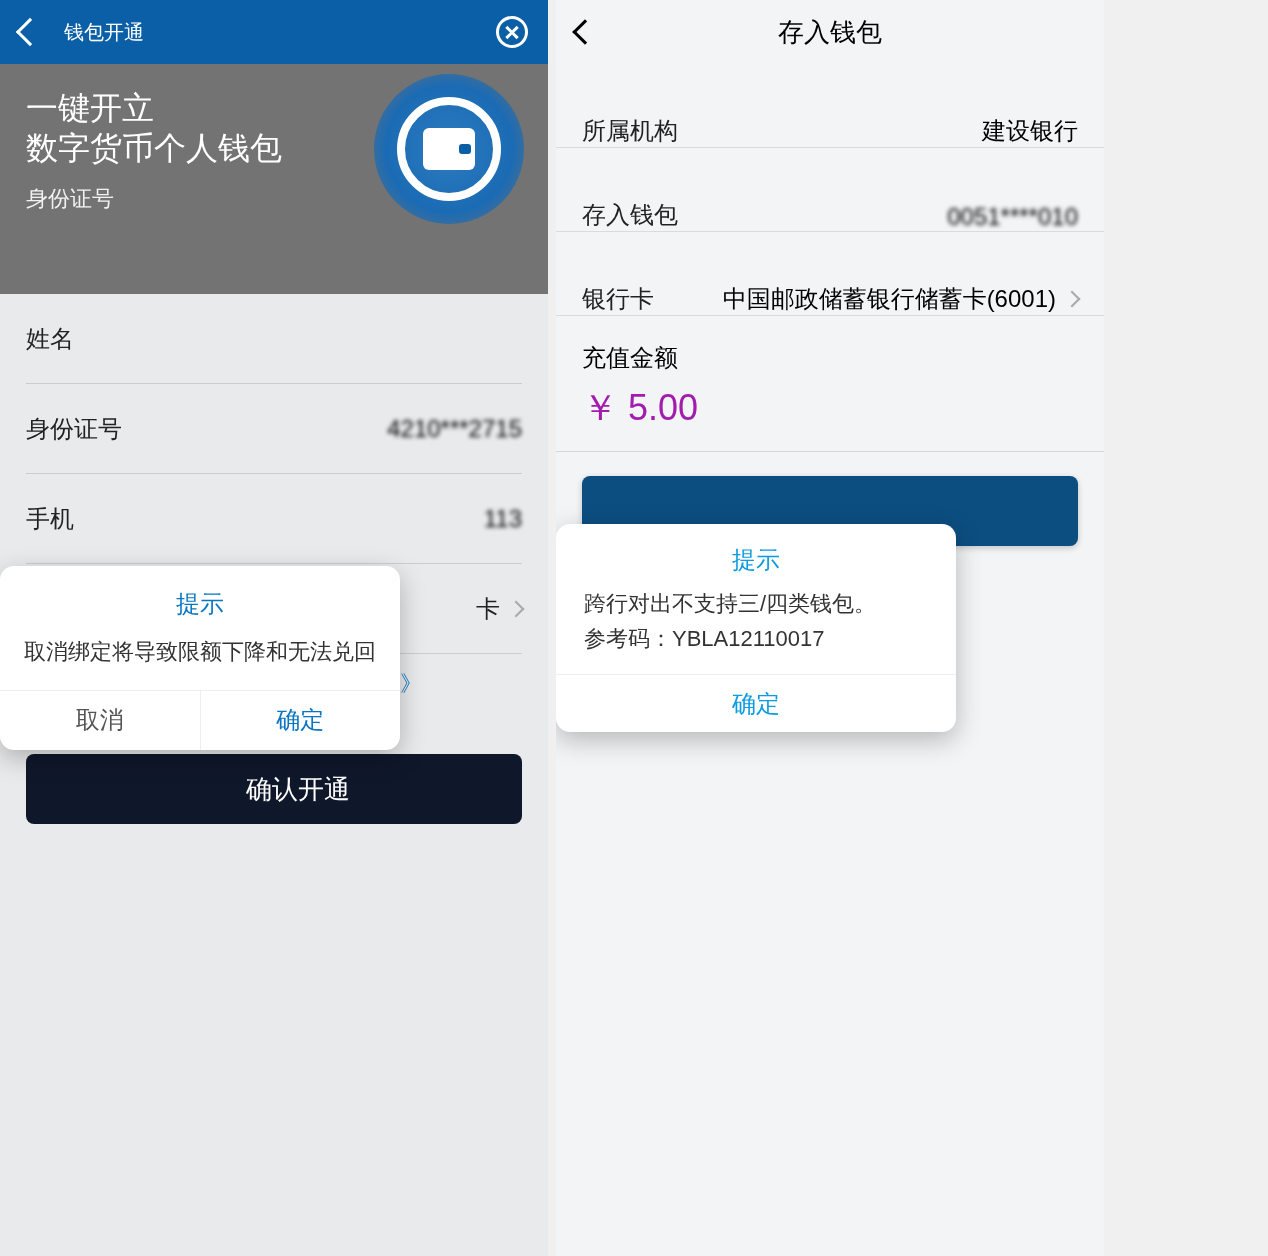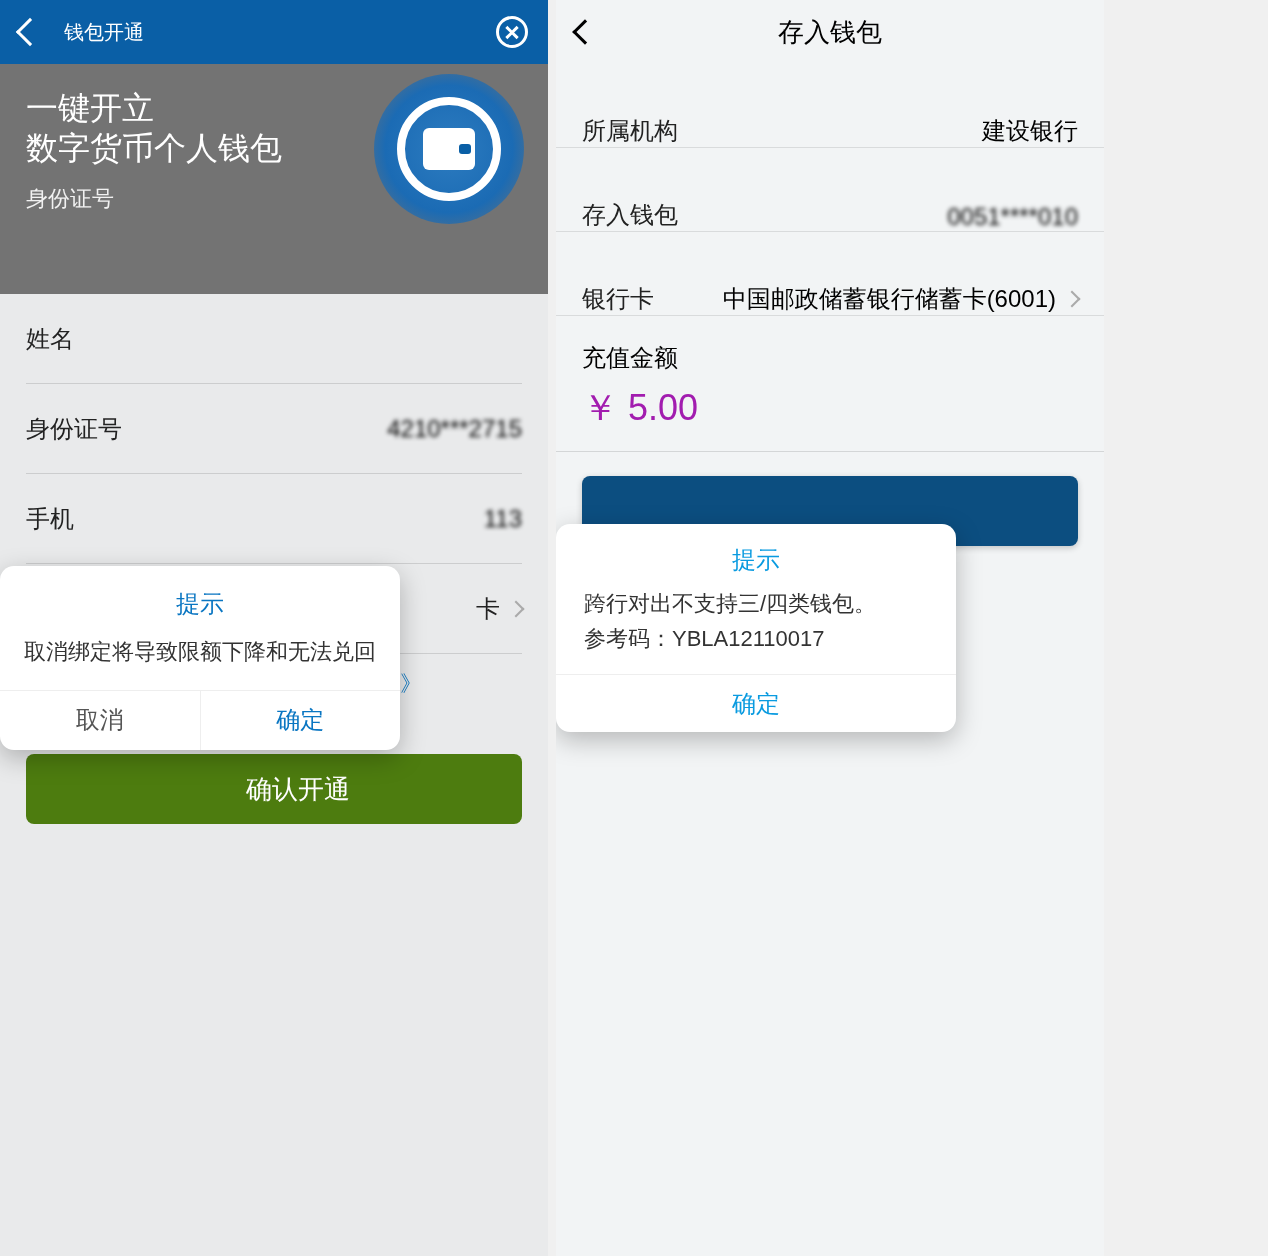--- a/index.html
+++ b/index.html
@@ -85,21 +85,21 @@
     .checkbox.checked { border-color: #0a76c2; }
     .checkbox.checked::after {
       content: ""; width: 6px; height: 12px; border-right: 3px solid #0a76c2; border-bottom: 3px solid #0a76c2;
       transform: rotate(45deg); margin-bottom: 3px;
     }
     .agree-row { height: 60px; display: flex; align-items: center; font-size: 22px; color: #333; }
     .link { color: #0a76c2; margin-left: 6px; }
 
     .big-button {
       margin: 40px 26px 0; height: 70px;
-      background: #4d7c0f; color: #fff; border-radius: 8px;
+      background: #0f172a; color: #fff; border-radius: 8px;
       display: flex; align-items: center; justify-content: center;
       font-size: 26px;
       padding-left: 48px;
     }
 
     
     .modal-backdrop {
       position: absolute; inset: 0;
       display: flex; align-items: center; justify-content: flex-start;
       pointer-events: none;

